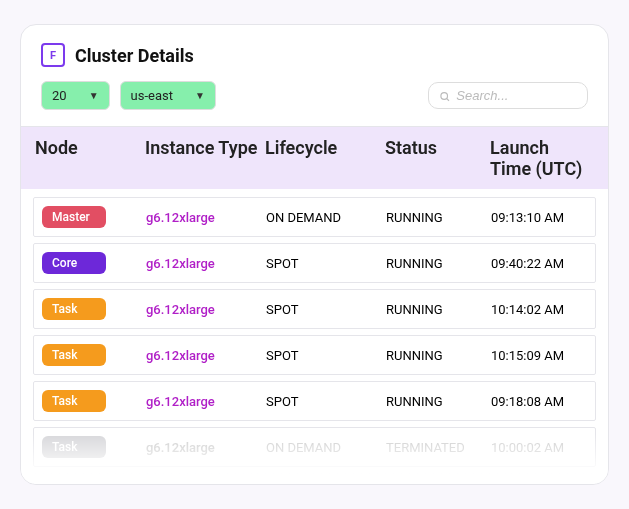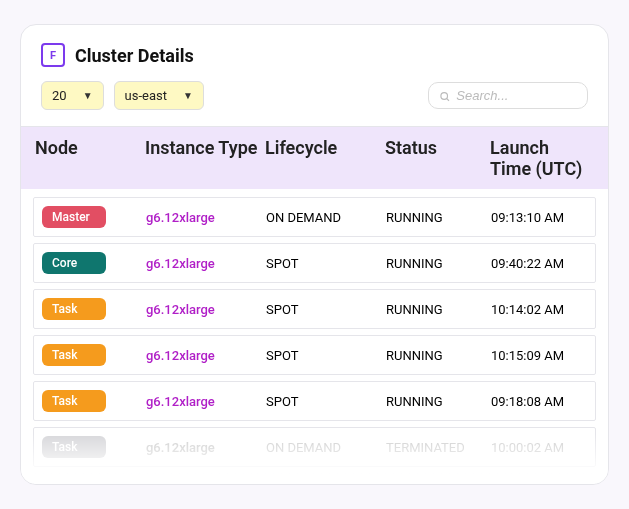--- a/index.html
+++ b/index.html
@@ -47,25 +47,25 @@
     align-items: center;
     gap: 10px;
     margin-bottom: 16px;
   }
   .select {
     border: 1px solid #ddd;
     border-radius: 6px;
     padding: 6px 10px;
     display: flex;
     align-items: center;
-    gap: 16px;
+    gap: 22px;
     font-size: 13px;
     color: #222;
     cursor: pointer;
-    background: #fef9c3;
+    background: #86efac;
   }
   .select .caret {
     font-size: 10px;
     color: #333;
   }
   .spacer { flex: 1; }
   .search {
     border: 1px solid #ddd;
     border-radius: 10px;
     padding: 5px 10px;
@@ -120,21 +120,21 @@
     display: inline-block;
     min-width: 64px;
     padding: 4px 10px;
     border-radius: 6px;
     color: #fff;
     font-size: 12px;
     font-weight: 500;
     margin-left: 6px;
   }
   .badge.master { background: #e24e63; }
-  .badge.core   { background: #0f766e; }
+  .badge.core   { background: #6d28d9; }
   .badge.task   { background: #f59b1d; }
   .badge.dead   { background: #d8d8db; }
   .instance { color: #b01fc7; font-weight: 500; }
   .fade {
     position: absolute;
     left: 0; right: 0; bottom: 0;
     height: 50px;
     background: linear-gradient(to bottom, rgba(255,255,255,0), #fff 80%);
     pointer-events: none;
   }

